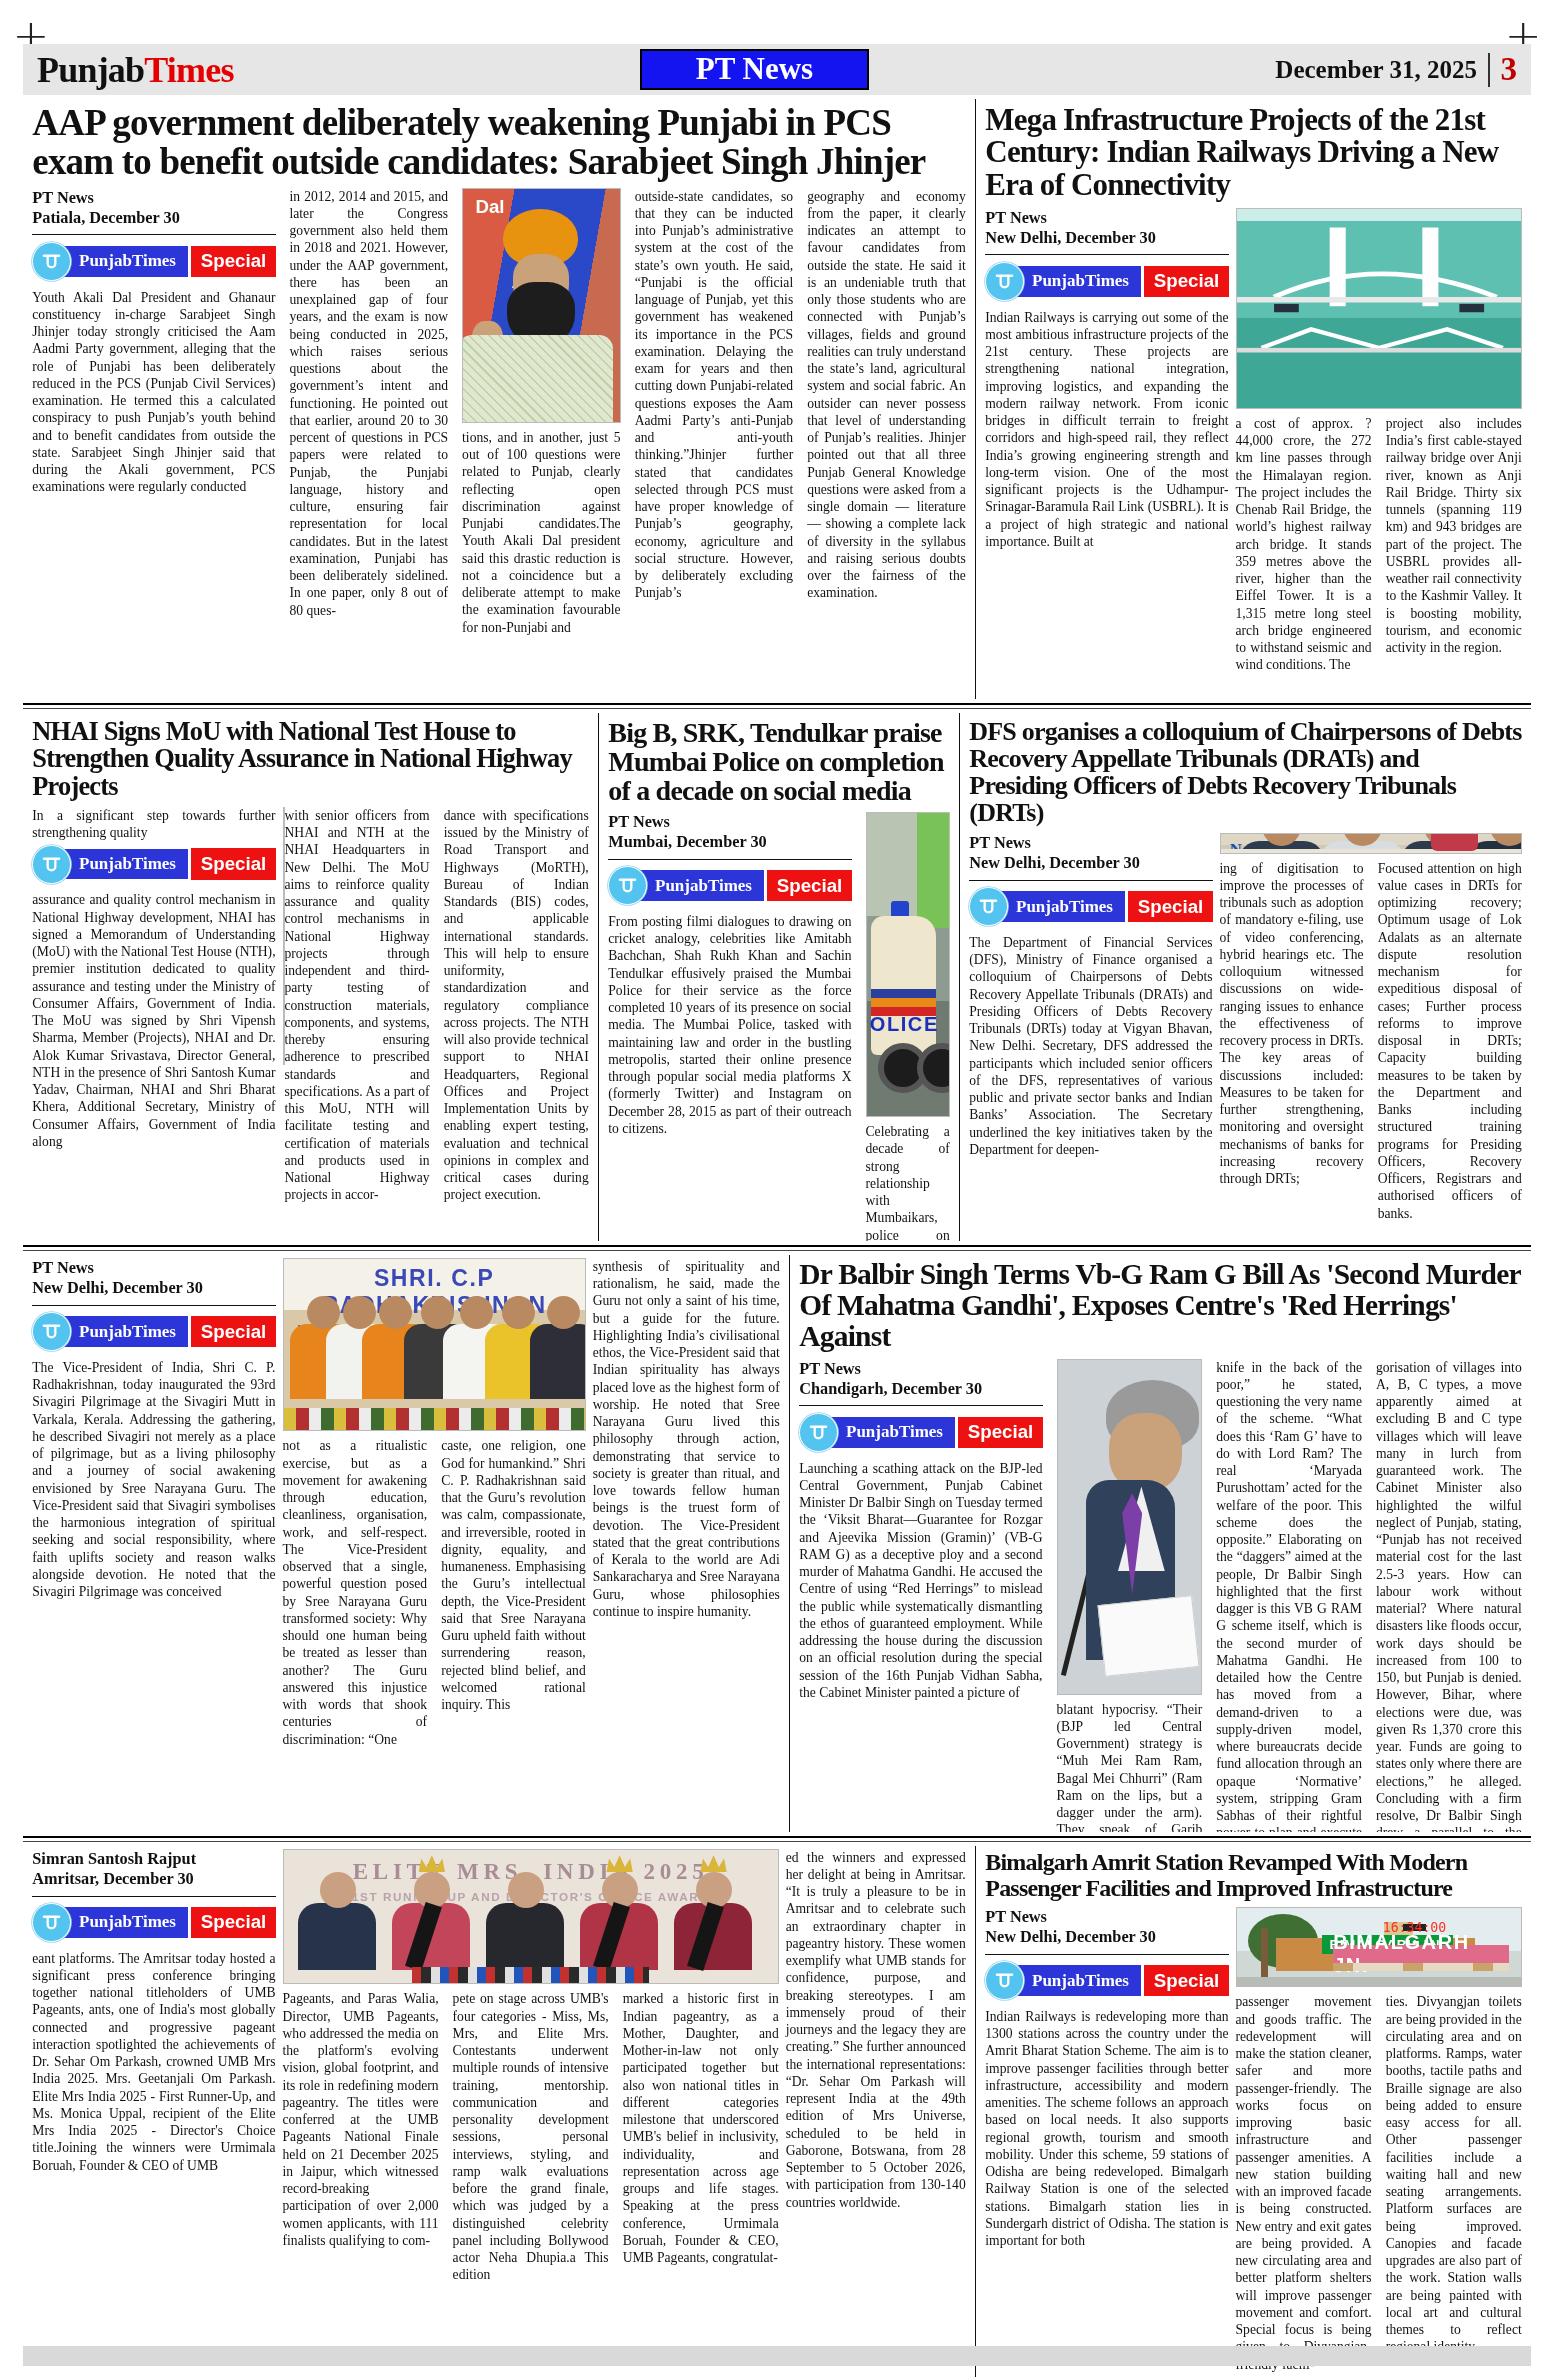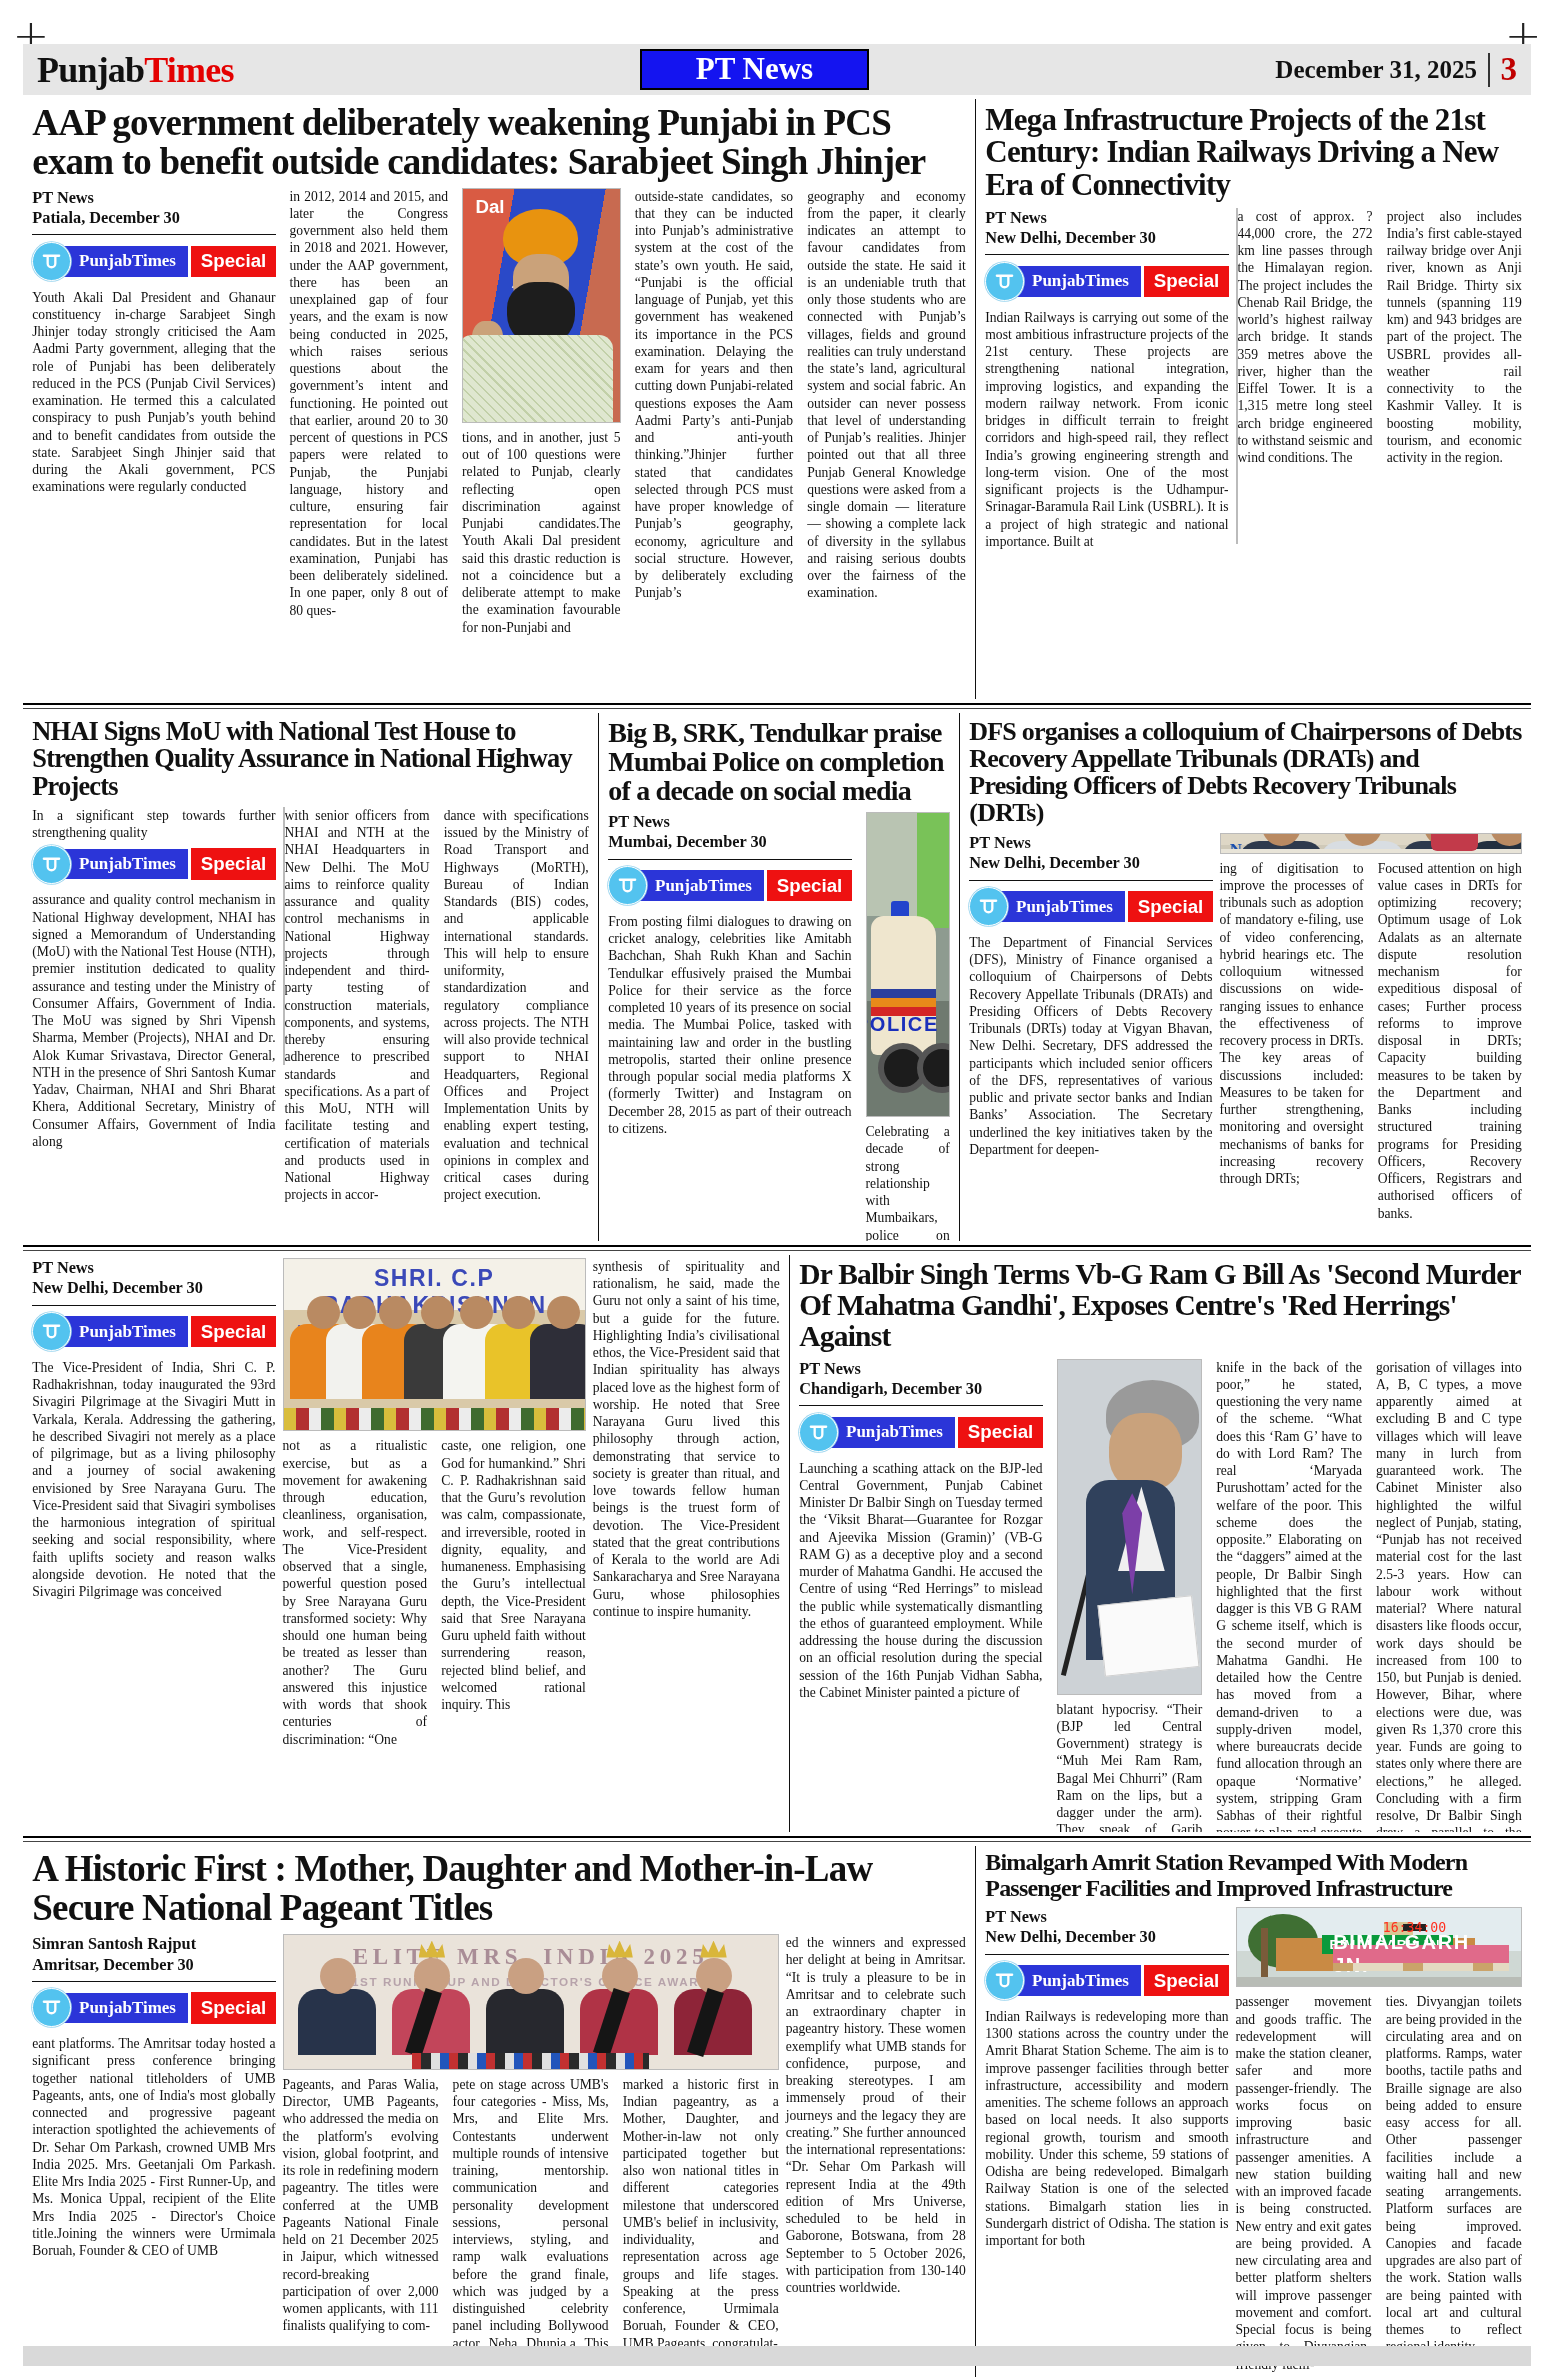--- a/index.html
+++ b/index.html
@@ -188,21 +188,21 @@
             <span class="badge-logo">
                 <svg width="23" height="23" viewBox="0 0 24 24">
                   <path d="M4 6h16M8 6v8a4 4 0 0 0 8 0V6" stroke="#fff" stroke-width="2.4" fill="none" stroke-linecap="round"></path>
                 </svg>
               </span>
             <span class="badge-brand">PunjabTimes</span>
             <span class="badge-special">Special</span>
           </div>
           <div class="bodytext">Indian Railways is carrying out some of the most ambitious infrastructure projects of the 21st century. These projects are strengthening national integration, improving logistics, and expanding the modern railway network. From iconic bridges in difficult terrain to freight corridors and high-speed rail, they reflect India’s growing engineering strength and long-term vision. One of the most significant projects is the Udhampur-Srinagar-Baramula Rail Link (USBRL). It is a project of high strategic and national importance. Built at</div>
         </div>
-        <div style="flex:1;display:flex;flex-direction:row">
+        <div style="flex:1;display:flex;flex-direction:column">
           <div class="photo ph-a1">
             <svg viewBox="0 0 460 430" preserveAspectRatio="none">
               <rect x="150" y="40" width="26" height="170" fill="#fff"></rect>
                 <rect x="300" y="40" width="26" height="170" fill="#fff"></rect>
               <path d="M60 190 Q 230 90 420 190" stroke="#fff" stroke-width="10" fill="none"></path>
               <rect x="0" y="190" width="460" height="12" fill="#e8e8e8"></rect>
               <path d="M40 300 L120 260 L230 300 L340 260 L430 300" stroke="#fff" stroke-width="9" fill="none"></path>
               <rect x="0" y="300" width="460" height="10" fill="#dcdcdc"></rect>
               <rect x="60" y="205" width="40" height="18" fill="#24303c"></rect>
                 <rect x="360" y="205" width="40" height="18" fill="#24303c"></rect>
@@ -411,21 +411,20 @@
         <div class="col bodytext">gorisation of villages into A, B, C types, a move apparently aimed at excluding B and C type villages which will leave many in lurch from guaranteed work. The Cabinet Minister also highlighted the wilful neglect of Punjab, stating, “Punjab has not received material cost for the last 2.5-3 years. How can labour work without material? Where natural disasters like floods occur, work days should be increased from 100 to 150, but Punjab is denied. However, Bihar, where elections were due, was given Rs 1,370 crore this year. Funds are going to states only where there are elections,” he alleged. Concluding with a firm resolve, Dr Balbir Singh drew a parallel to the historic farmers’ movement. “I sat at the borders for 13 months.</div>
       </div>
     </div>
   </div>
 
   <div class="rule-double"></div>
 
   <div class="band band4">
 
     <div class="article" style="flex:0 0 952px">
-      <div class="hl" style="font-size:37px">A Historic First : Mother, Daughter and Mother-in-Law Secure National Pageant Titles</div>
       <div class="split" style="height:435px">
         <div class="col" style="flex:0 0 187px">
           <div class="byline">
             <span>Simran Santosh Rajput</span><br>
             <span>Amritsar, December 30</span>
           </div>
           <div class="badge">
             <span class="badge-logo">
                 <svg width="23" height="23" viewBox="0 0 24 24">
                   <path d="M4 6h16M8 6v8a4 4 0 0 0 8 0V6" stroke="#fff" stroke-width="2.4" fill="none" stroke-linecap="round"></path>

